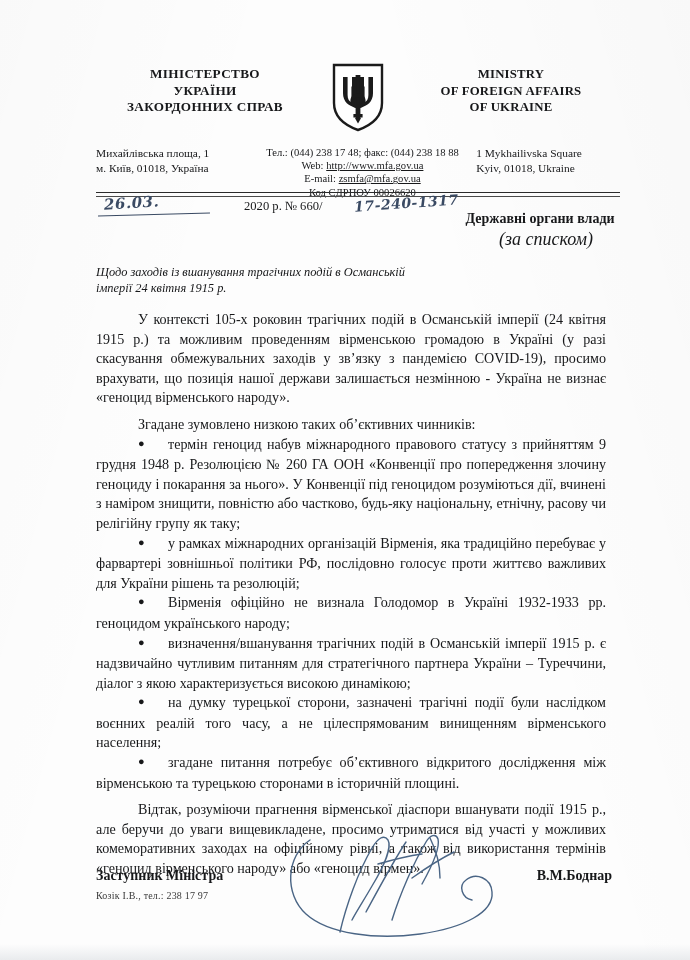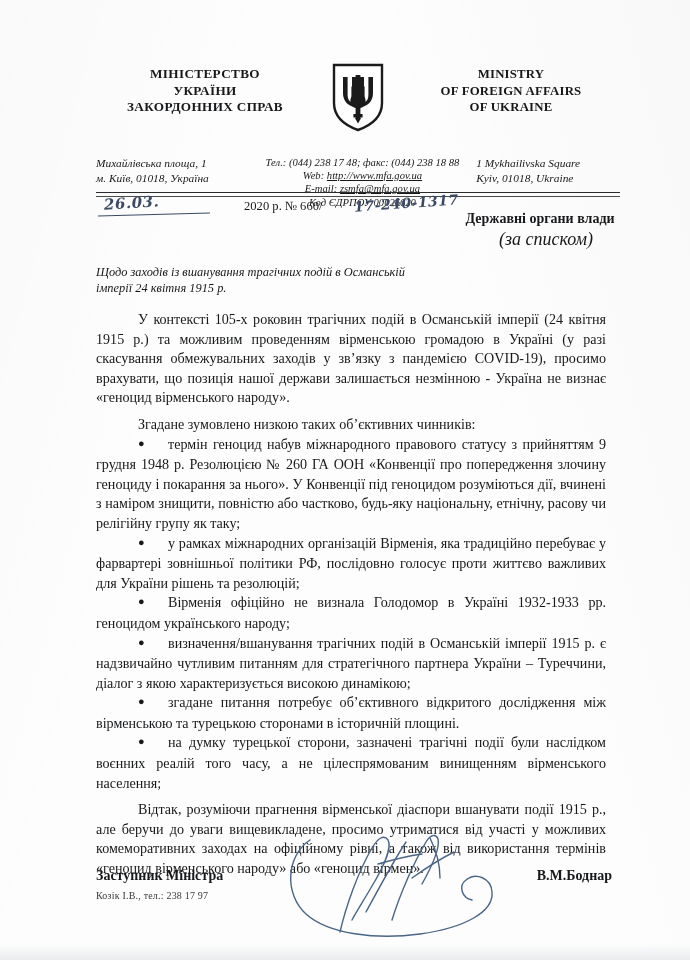--- a/index.html
+++ b/index.html
@@ -61,22 +61,21 @@
   .lh-col-right .lh-title { font-size: 12.8px; letter-spacing: 0.2px; }
   .emblem {
     width: 54px;
     margin-top: -4px;
   }
   .emblem svg { display: block; }
 
   .lh-contacts {
     display: flex;
     justify-content: center;
-    margin-top: 24px;
-    font-style: italic;
+    margin-top: 14px;
   }
   .addr-ua {
     width: 190px;
     font-size: 11.4px;
     line-height: 15px;
   }
   .central-contacts {
     width: 250px;
     text-align: center;
     font-size: 10.6px;
@@ -347,23 +346,23 @@
     <p class="para-indent">Згадане зумовлено низкою таких об’єктивних чинників:</p>
 
     <p class="bullet-item"><span class="bullet-glyph"><b>●</b></span><span>термін геноцид набув міжнародного правового статусу з прийняттям 9 грудня 1948 р. Резолюцією № 260 ГА ООН «Конвенції про попередження злочину геноциду і покарання за нього». У Конвенції під геноцидом розуміються дії, вчинені з наміром знищити, повністю або частково, будь-яку національну, етнічну, расову чи релігійну групу як таку;</span></p>
 
     <p class="bullet-item"><span class="bullet-glyph"><b>●</b></span><span>у рамках міжнародних організацій Вірменія, яка традиційно перебуває у фарвартері зовнішньої політики РФ, послідовно голосує проти життєво важливих для України рішень та резолюцій;</span></p>
 
     <p class="bullet-item"><span class="bullet-glyph"><b>●</b></span><span>Вірменія офіційно не визнала Голодомор в Україні 1932-1933 рр. геноцидом українського народу;</span></p>
 
     <p class="bullet-item"><span class="bullet-glyph"><b>●</b></span><span>визначення/вшанування трагічних подій в Османській імперії 1915 р. є надзвичайно чутливим питанням для стратегічного партнера України – Туреччини, діалог з якою характеризується високою динамікою;</span></p>
 
+    <p class="bullet-item"><span class="bullet-glyph"><b>●</b></span><span>на думку турецької сторони, зазначені трагічні події були наслідком воєнних реалій того часу, а не цілеспрямованим винищенням вірменського населення;</span></p>
+
     <p class="bullet-item"><span class="bullet-glyph"><b>●</b></span><span>згадане питання потребує об’єктивного відкритого дослідження між вірменською та турецькою сторонами в історичній площині.</span></p>
-
-    <p class="bullet-item"><span class="bullet-glyph"><b>●</b></span><span>на думку турецької сторони, зазначені трагічні події були наслідком воєнних реалій того часу, а не цілеспрямованим винищенням вірменського населення;</span></p>
 
     <div class="gap"></div>
     <p class="para-indent">Відтак, розуміючи прагнення вірменської діаспори вшанувати події 1915 р., але беручи до уваги вищевикладене, просимо утриматися від участі у можливих комеморативних заходах на офіційному рівні, а також від використання термінів «геноцид вірменського народу» або «геноцид вірмен».</p>
   </div>
 
   <svg class="signature" viewBox="0 0 250 125" aria-hidden="true">
     <g fill="none" stroke="#4a6585" stroke-width="1.4" stroke-linecap="round" stroke-linejoin="round">
       <path d="M30 20 C6 36 4 74 26 94 C48 114 96 120 140 114 C184 108 214 92 212 72 C211 58 196 52 186 60 C178 66 182 78 192 80"></path>
       <path d="M60 112 C66 86 78 52 92 28 C98 18 104 14 108 20 C112 27 104 46 92 66 C84 80 76 92 72 100"></path>
       <path d="M86 92 C98 70 114 40 126 22"></path>

